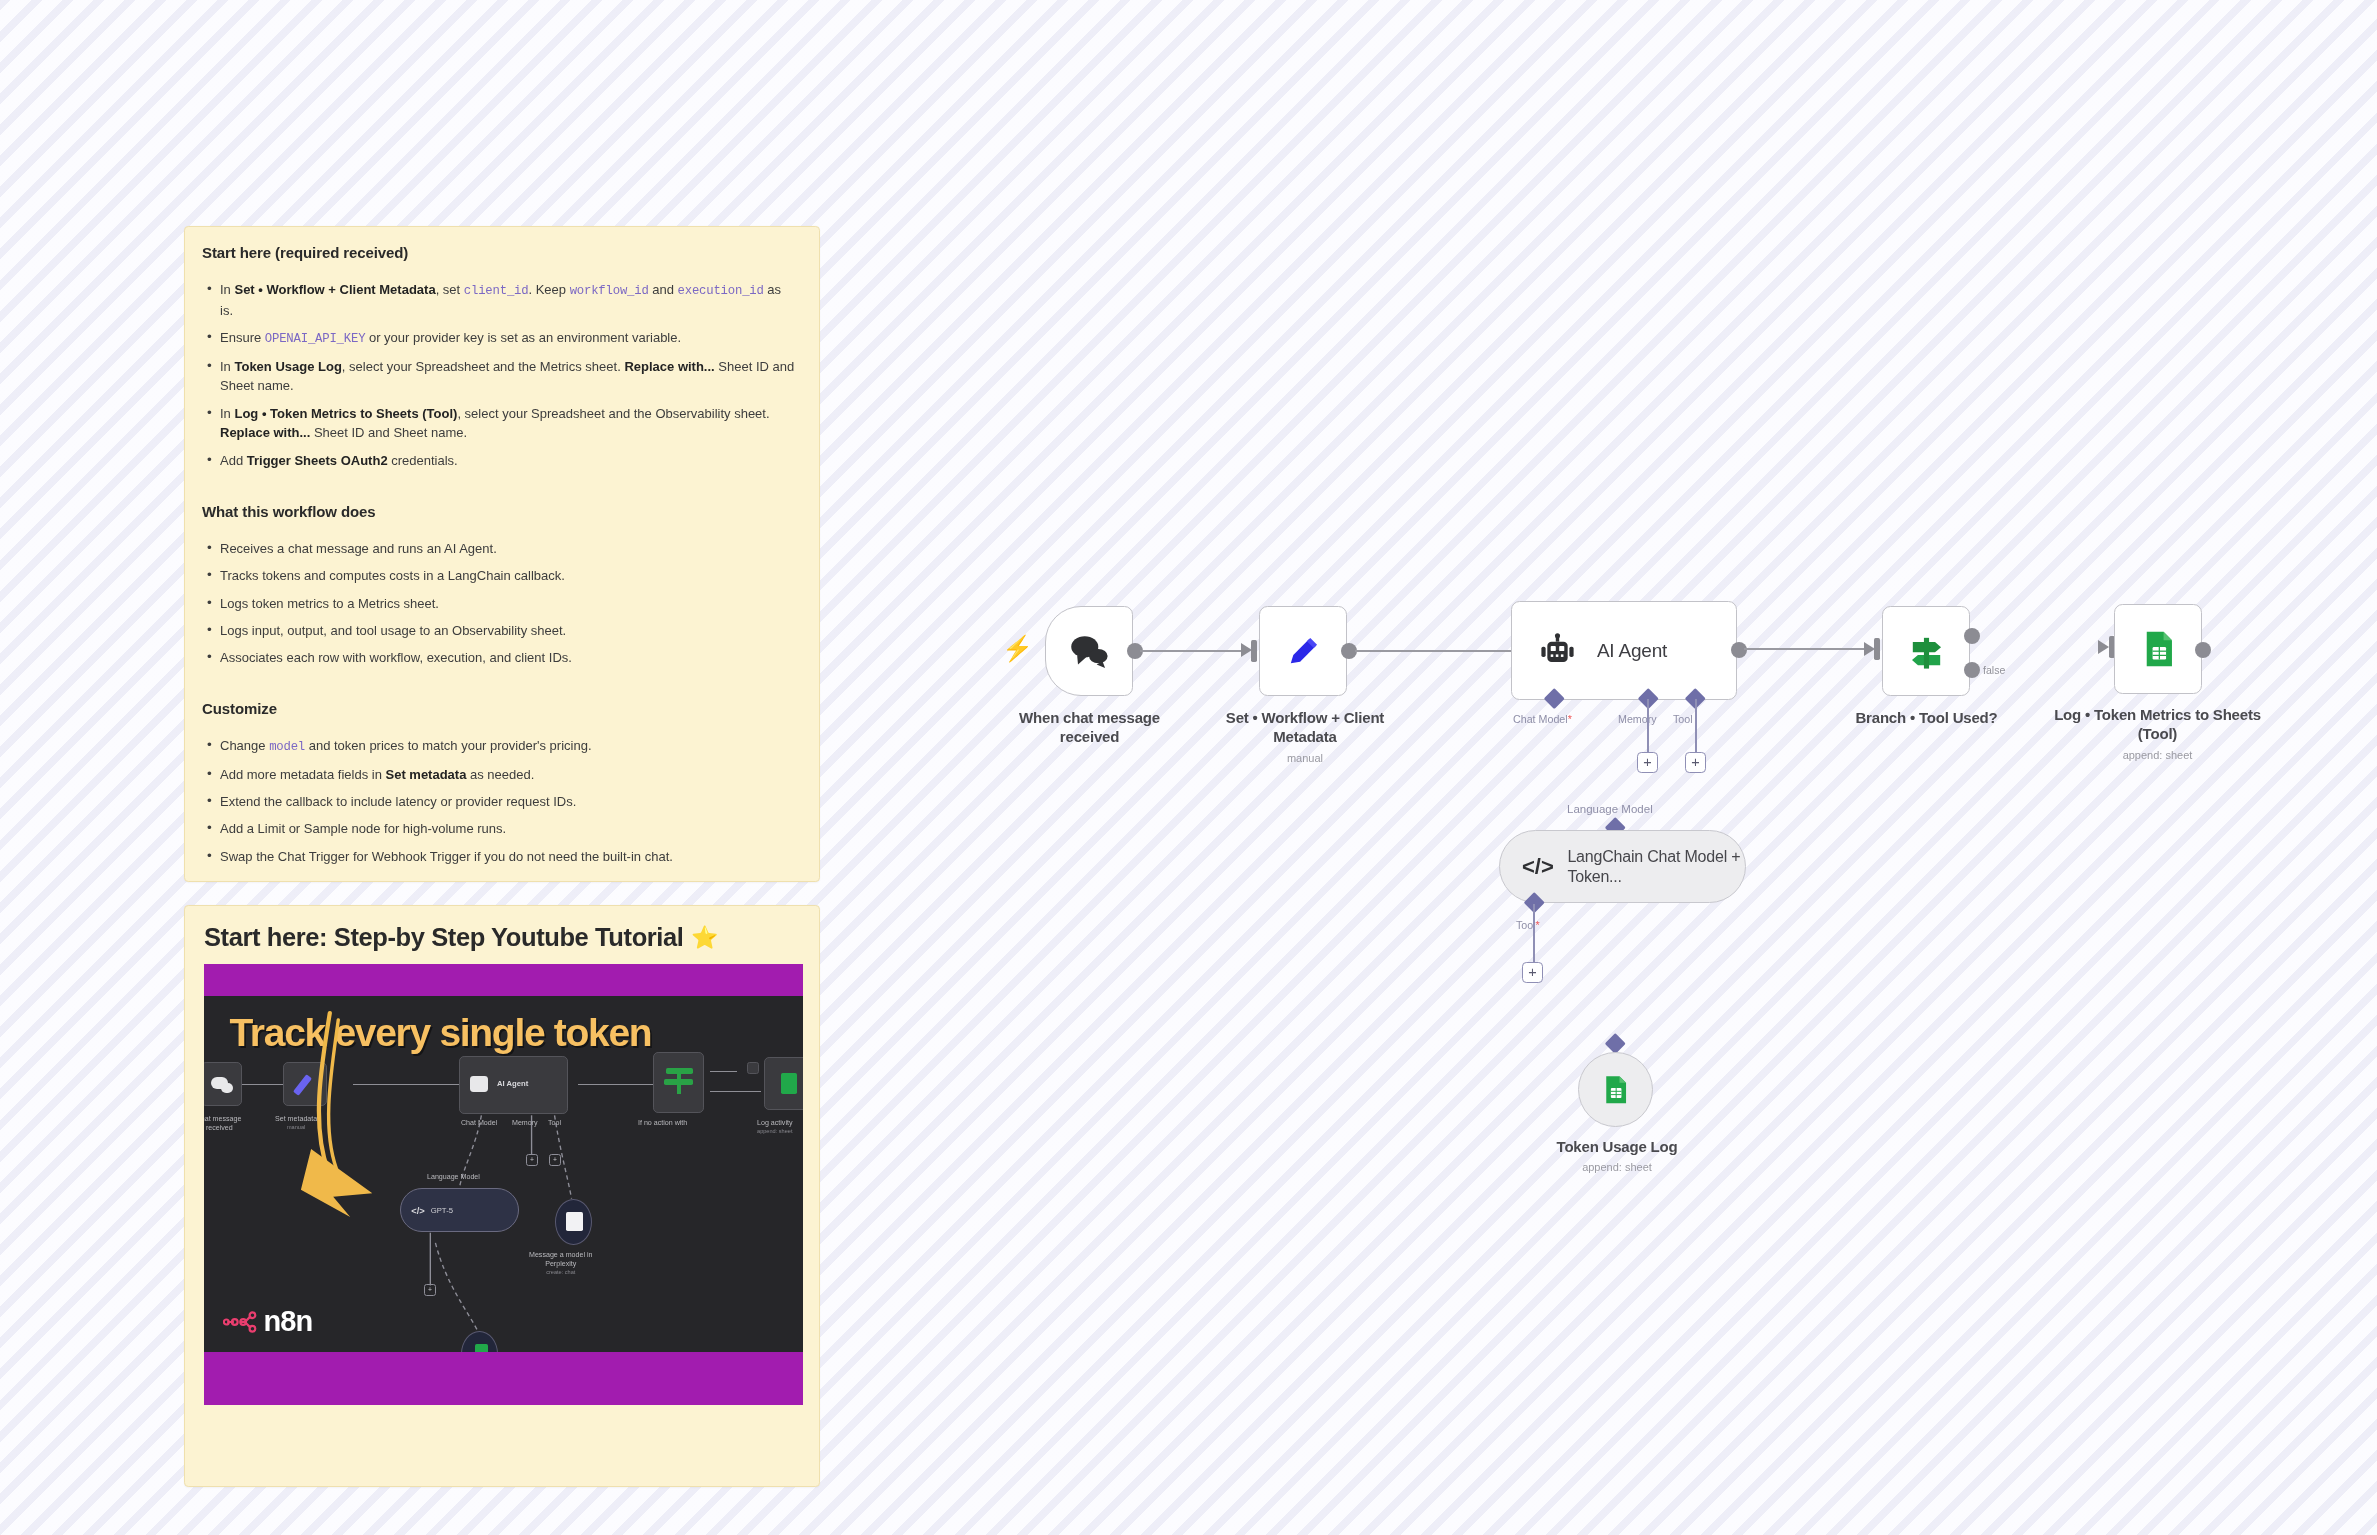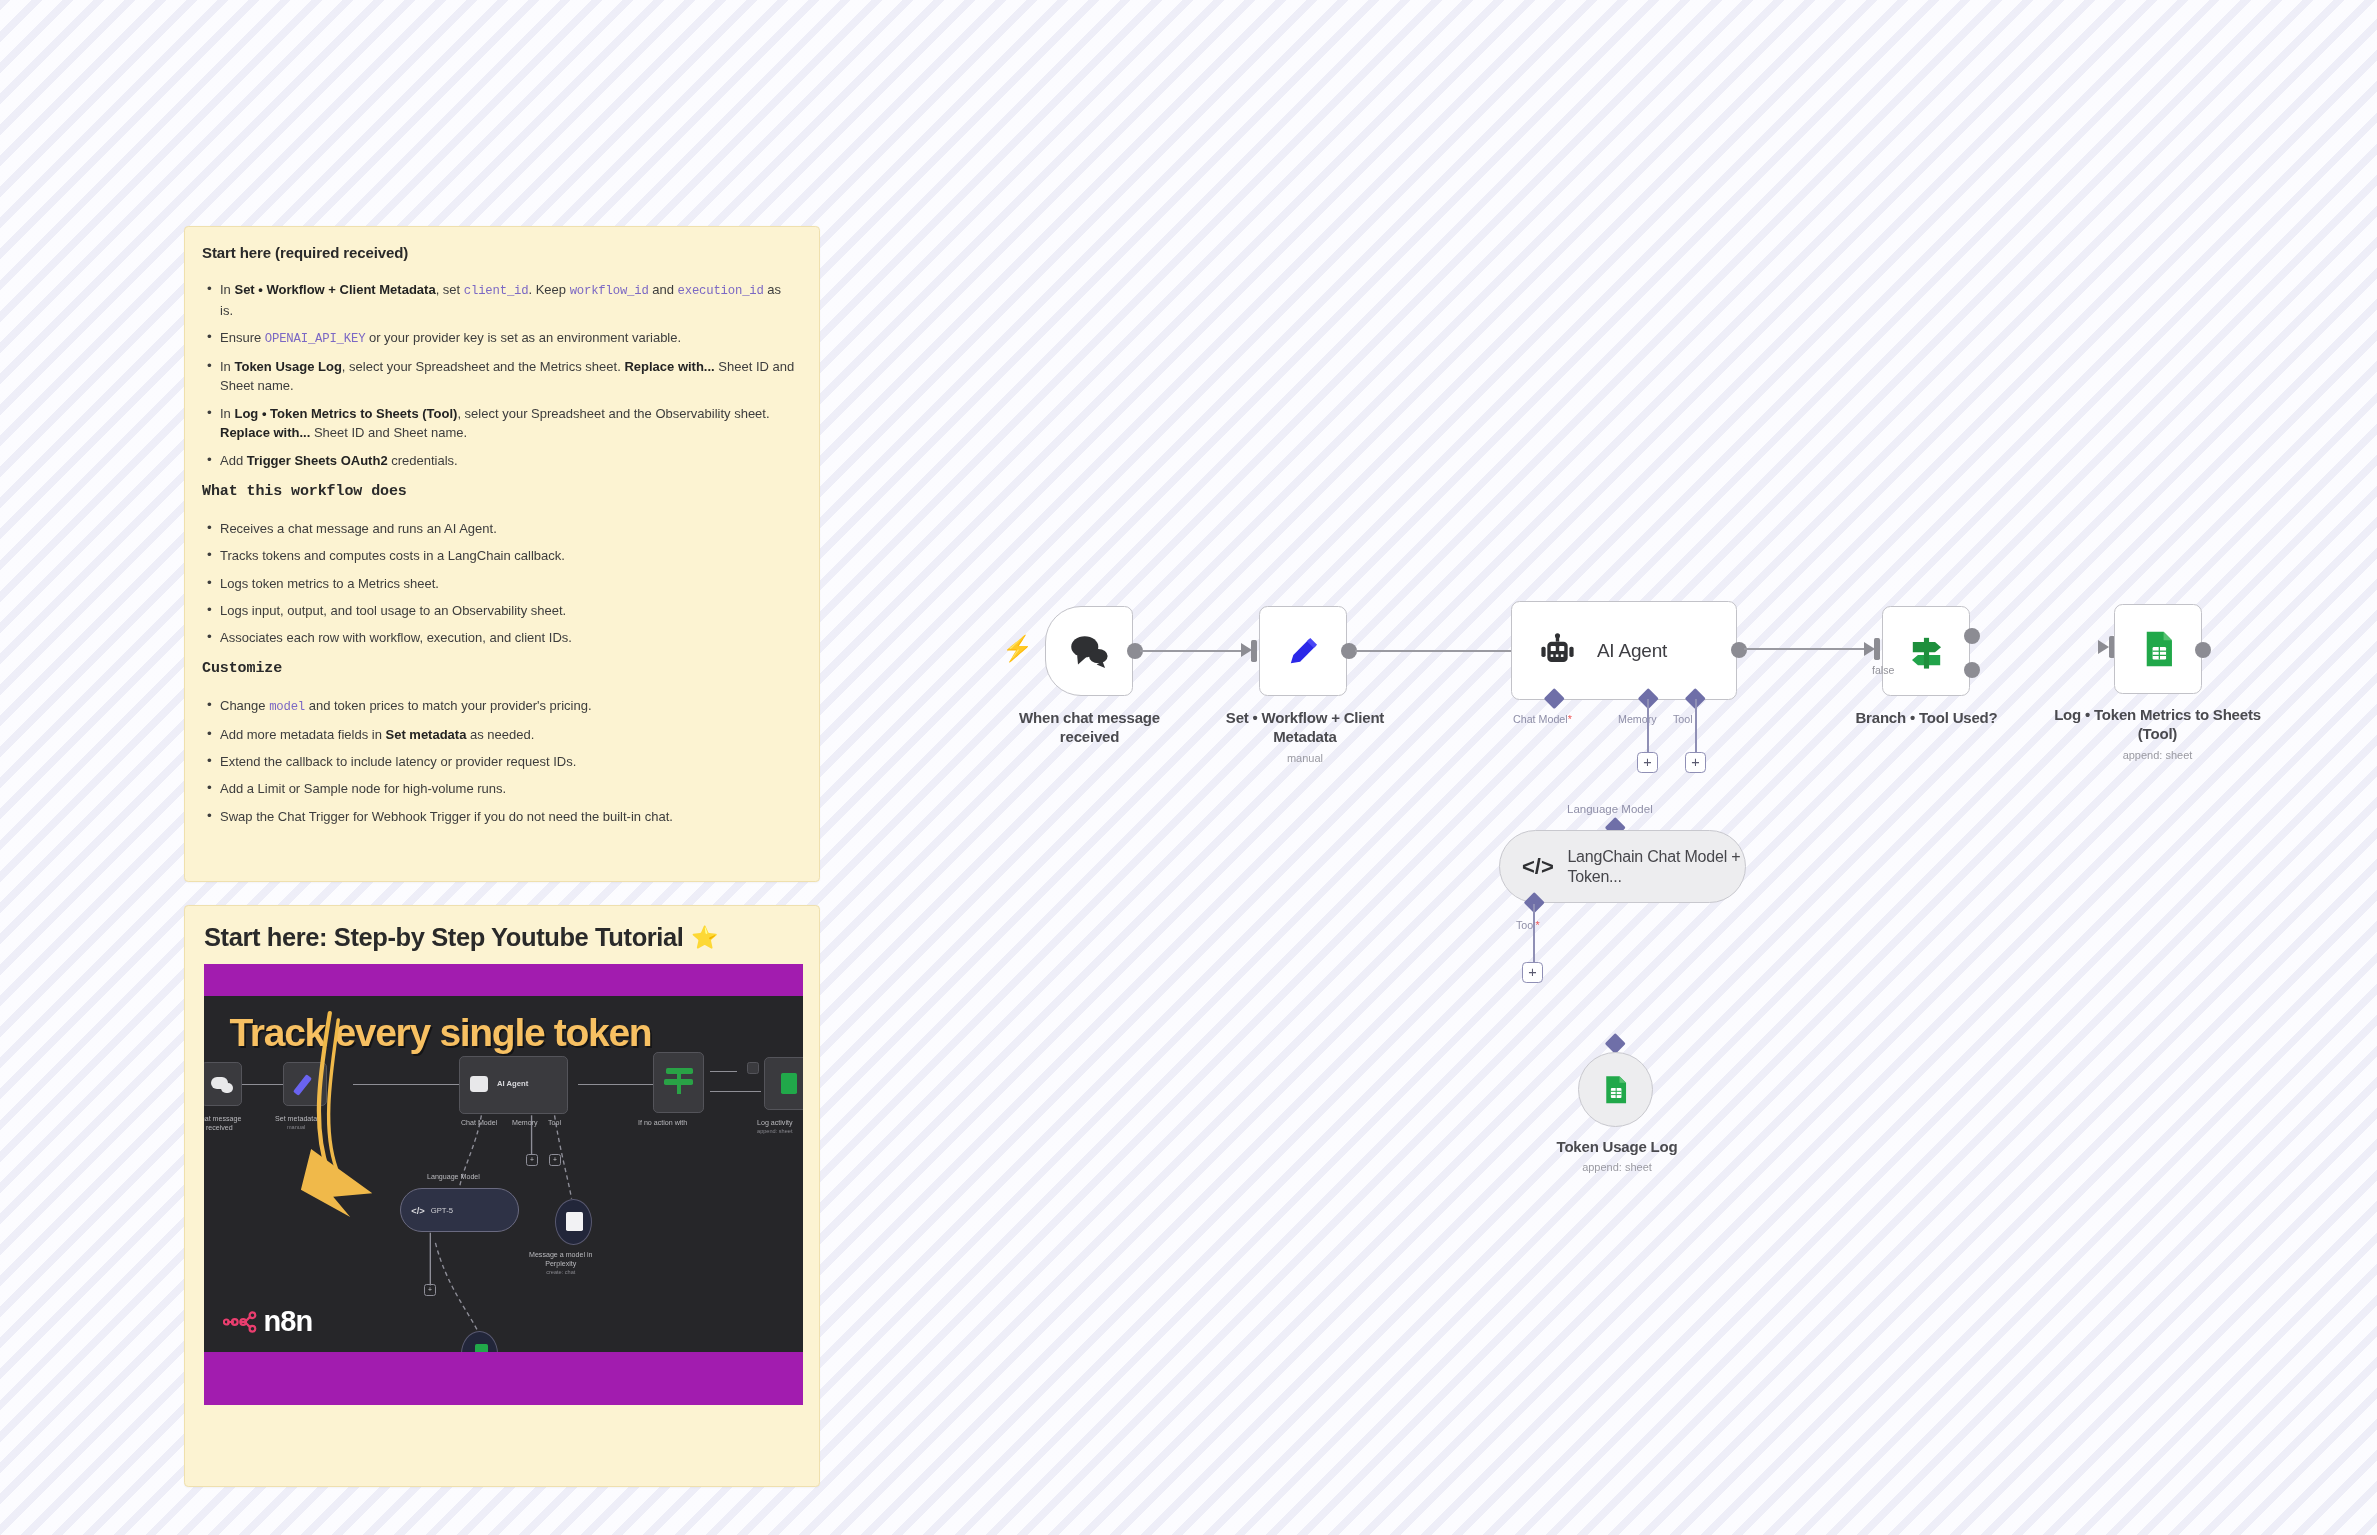--- a/index.html
+++ b/index.html
@@ -51,21 +51,21 @@
     padding: 17px 22px 12px 19px;
   }
 
   .sticky h3 {
     font-size: 15px;
     font-weight: bold;
     color: #2a2a2a;
     letter-spacing: -0.1px;
     margin-bottom: 19px;
   }
-  .sticky h3.spaced-top { margin-top: 12px; font-family: Liberation Mono, monospace; }
+  .sticky h3.spaced-top { margin-top: 32px; }
 
   .sticky ul { list-style: none; }
 
   .sticky li {
     position: relative;
     font-size: 13px;
     line-height: 1.52;
     color: #3d3d3d;
     padding-left: 18px;
     margin-bottom: 7.7px;
@@ -501,21 +501,21 @@
 
 <div class="node" style="left:1882px; top:606px; width:88px; height:90px;">
   <svg width="41" height="41" viewBox="0 0 48 48">
     <path d="M8 13 H34 L41 19 L34 25 H8 Z" fill="#1e8f3c"></path>
     <path d="M40 28 H14 L7 34 L14 40 H40 Z" fill="#21a34a"></path>
     <rect x="21" y="8" width="6" height="36" fill="#1e8f3c"></rect>
   </svg>
 </div>
 <div class="dot" style="left:1964px; top:628px;"></div>
 <div class="dot" style="left:1964px; top:662px;"></div>
-<div class="edge-label" style="left:1872px; top:664px;">false</div>
+<div class="edge-label" style="left:1983px; top:664px;">false</div>
 <div class="arrow-in" style="left:2098px; top:640px;"></div>
 <div class="arrow-bar" style="left:2109px; top:636px;"></div>
 <div class="node-caption" style="left:1828px; top:708px; width:197px;">Branch • Tool Used?</div>
 
 <div class="node" style="left:2114px; top:604px; width:88px; height:90px;">
   <svg width="37" height="41" viewBox="0 0 44 48">
     <path d="M8 3 H28 L38 13 V44 H8 Z" fill="#21a84a"></path>
     <path d="M28 3 L38 13 H28 Z" fill="#56c271"></path>
     <rect x="15" y="21" width="16" height="15" rx="1.5" fill="#fff"></rect>
     <g stroke="#21a84a" stroke-width="1.5">

